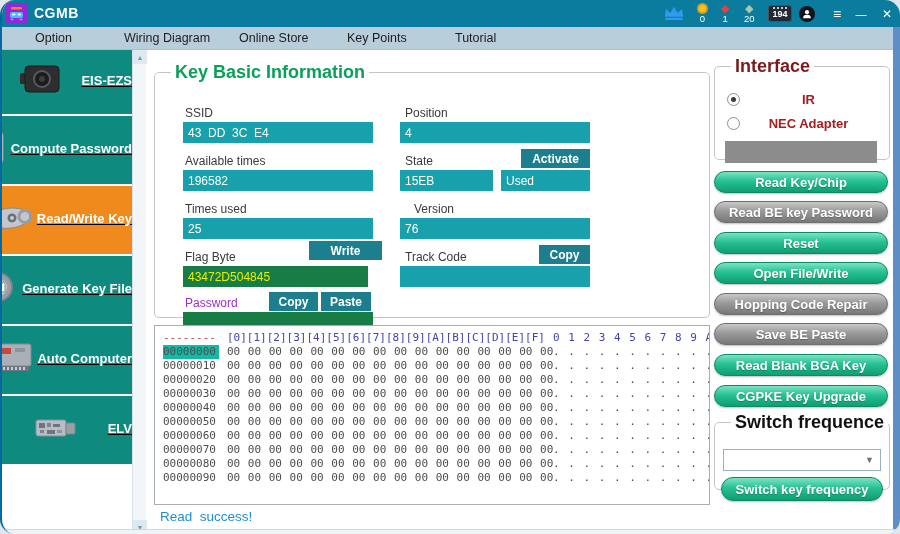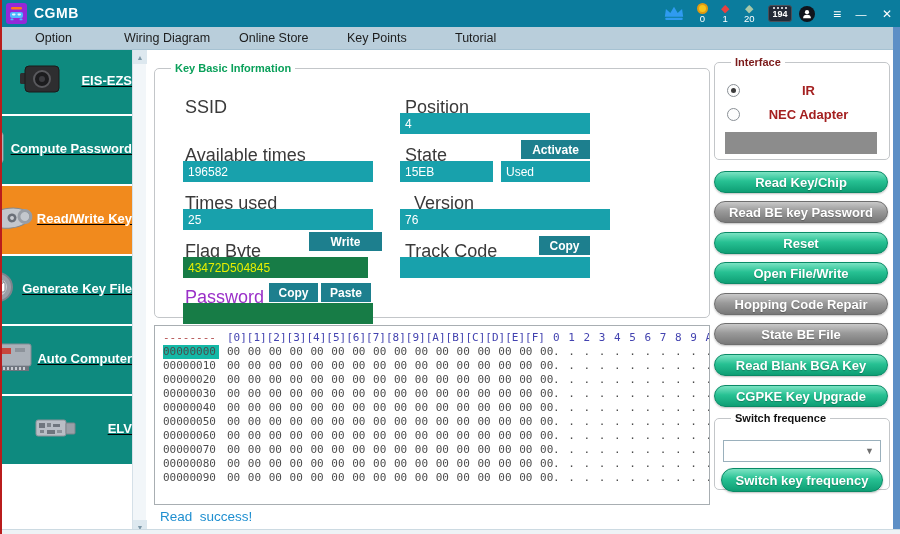--- a/index.html
+++ b/index.html
@@ -1,20 +1,21 @@
 <!DOCTYPE html>
 <html><head>
 <meta charset="utf-8">
 <style>
   * { box-sizing: border-box; margin: 0; padding: 0; }
   html,body { background:#dfe5e9; }
   .win {
     position:relative; width:900px; height:534px; overflow:hidden;
     background:#fff; font-family:"Liberation Sans",sans-serif;
-    border-left:2px solid #b91c1c;
+    border-left:2px solid #0369a1;
+    border-radius:15px;
   }
   
   .titlebar { position:absolute; left:0; top:0; width:900px; height:27px; background:#0b7c9d; display:flex; align-items:center; }
   .app-icon { position:absolute; left:4px; top:3px; width:21px; height:21px; background:#9428d8; border-radius:3px; display:flex; align-items:center; justify-content:center; }
   .app-title { position:absolute; left:32px; top:5px; color:#fff; font-size:14px; font-weight:bold; letter-spacing:0.5px; }
   .tb-ico { position:absolute; top:0; height:27px; display:flex; flex-direction:column; align-items:center; justify-content:center; }
   .stat { color:#fff; font-size:9.5px; line-height:10px; text-align:center; }
   .coin { width:11px; height:11px; border-radius:50%; background:#f6c51c; border:2px solid #e09a12; }
   .gem { font-size:11px; line-height:11px; }
   .gem.red { color:#e84040; }
@@ -33,26 +34,26 @@
   .side-item { width:130px; height:68px; background:#0e8a7f; margin-bottom:2px; display:flex; flex-direction:row; align-items:center; justify-content:flex-end; padding-bottom:4px; cursor:pointer;text-decoration:underline; }
   .side-item.active { background:#f18a1d; }
   .side-item:first-child { height:64px; }
   .side-label { color:#fff; font-size:13px; font-weight:600; white-space:nowrap; }
   .side-icon { flex:1; display:flex; align-items:center; justify-content:center; }
   .side-scroll { position:absolute; left:130px; top:50px; width:14px; bottom:0; background:#f2f6f9; border-left:1px solid #d5e0e8; }
   .scroll-arrow { width:14px; height:14px; background:#dde8ef; color:#7d98a8; font-size:7px; display:flex; align-items:center; justify-content:center; }
   .scroll-arrow.down { position:absolute; bottom:0; }
   
   fieldset { position:absolute; border:1px solid #c3c6c9; border-radius:5px; background:#fff; }
-  legend { margin-left:16px; padding:0 4px; font-size:11px; font-weight:bold; }
+  legend { margin-left:16px; padding:0 4px; font-size:18px; font-weight:bold; }
   .keyinfo-legend { color:#0aa05a; }
   .iface-legend { color:#7b1a1a; }
   .freq-legend { color:#111; }
   
-  .f-label { position:absolute; font-size:18px; color:#3a3a3a; }
+  .f-label { position:absolute; font-size:12px; color:#3a3a3a; }
   .f-label.purple { color:#9a30c8; }
   .f-box { position:absolute; height:21px; background:#18a1ac; color:#fff; font-size:12px; display:flex; align-items:center; padding-left:5px; overflow:hidden; white-space:pre; }
   .f-box.darkgreen { background:#177c46; }
   .f-box.yellowtext { color:#e8ef00; }
   .mini-btn { position:absolute; height:19px; background:#1d7f8e; color:#fff; font-size:12px; font-weight:600; display:flex; align-items:center; justify-content:center; cursor:pointer; }
   
   .hexpanel { position:absolute; left:152px; top:325px; width:556px; height:180px; border:1px solid #a8aeb2; background:#fff; overflow:hidden; padding:5px 0 0 8px; font-family:"DejaVu Sans Mono",monospace; font-size:11px; line-height:14px; color:#4c4c4c; }
   .hexline { white-space:pre; }
   .hx-addr { display:inline-block; width:56px; margin-right:8px; }
   .hx-addr.selected { background:#14b8a6; }
@@ -246,37 +247,38 @@
 
   <div class="side-scroll">
     <div class="scroll-arrow">▲</div>
     <div class="scroll-arrow down">▼</div>
   </div>
 
   <fieldset style="left:152px; top:62px; width:556px; height:256px;">
     <legend class="keyinfo-legend">Key Basic Information</legend>
 
     <span class="f-label" style="left:30px; top:23px;">SSID</span>
+    <div class="f-box" style="left:28px; top:39px; width:190px;">43  DD  3C  E4</div>
 
     <span class="f-label" style="left:250px; top:23px;">Position</span>
     <div class="f-box" style="left:245px; top:39px; width:190px;">4</div>
 
     <span class="f-label" style="left:30px; top:71px;">Available times</span>
     <div class="f-box" style="left:28px; top:87px; width:190px;">196582</div>
 
     <span class="f-label" style="left:250px; top:71px;">State</span>
     <div class="mini-btn" style="left:366px; top:66px; width:69px;">Activate</div>
     <div class="f-box" style="left:245px; top:87px; width:93px;">15EB</div>
     <div class="f-box" style="left:346px; top:87px; width:89px;">Used</div>
 
     <span class="f-label" style="left:30px; top:119px;">Times used</span>
     <div class="f-box" style="left:28px; top:135px; width:190px;">25</div>
 
     <span class="f-label" style="left:250px; top:119px;margin-left:9px;">Version</span>
-    <div class="f-box" style="left:245px; top:135px; width:210px;">76</div>
+    <div class="f-box" style="left:245px; top:135px; width:190px;">76</div>
 
     <span class="f-label" style="left:30px; top:167px;">Flag Byte</span>
     <div class="mini-btn" style="left:154px; top:158px; width:73px;">Write</div>
     <div class="f-box darkgreen yellowtext" style="left:28px; top:183px; width:185px;">43472D504845</div>
 
     <span class="f-label" style="left:250px; top:167px;">Track Code</span>
     <div class="mini-btn" style="left:384px; top:162px; width:51px;">Copy</div>
     <div class="f-box" style="left:245px; top:183px; width:190px;"></div>
 
     <span class="f-label purple" style="left:30px; top:213px;">Password</span>
@@ -312,21 +314,21 @@
       <span class="radio-label">NEC Adapter</span>
     </div>
     <div class="gray-bar"></div>
   </fieldset>
 
   <div class="pill green" style="top:171px;">Read Key/Chip</div>
   <div class="pill gray" style="top:201px;">Read BE key Password</div>
   <div class="pill green" style="top:232px;">Reset</div>
   <div class="pill green" style="top:262px;">Open File/Write</div>
   <div class="pill gray" style="top:293px;">Hopping Code Repair</div>
-  <div class="pill gray" style="top:323px;">State BE File</div>
+  <div class="pill gray" style="top:323px;">Save BE Paste</div>
   <div class="pill green" style="top:354px;">Read Blank BGA Key</div>
   <div class="pill green" style="top:385px;">CGPKE Key Upgrade</div>
 
   <fieldset style="left:712px; top:412px; width:176px; height:78px;">
     <legend class="freq-legend">Switch frequence</legend>
     <div class="dropdown">
       <span class="dd-value"></span>
       <span class="dd-arrow">▼</span>
     </div>
     <div class="pill green freq-btn" style="position:absolute;">Switch key frequency</div>

